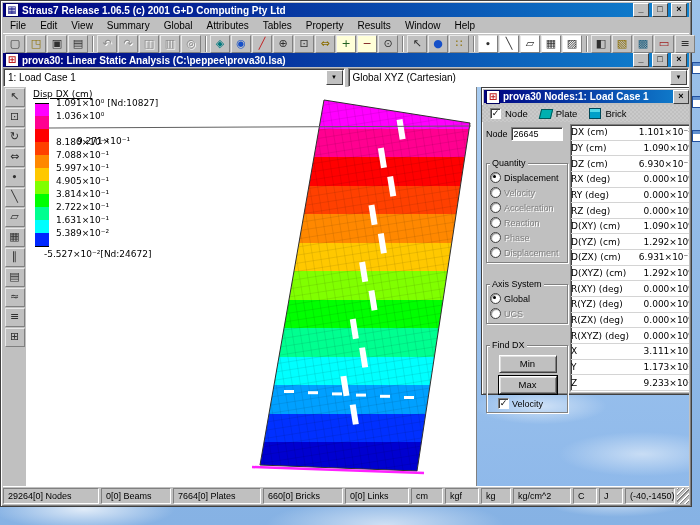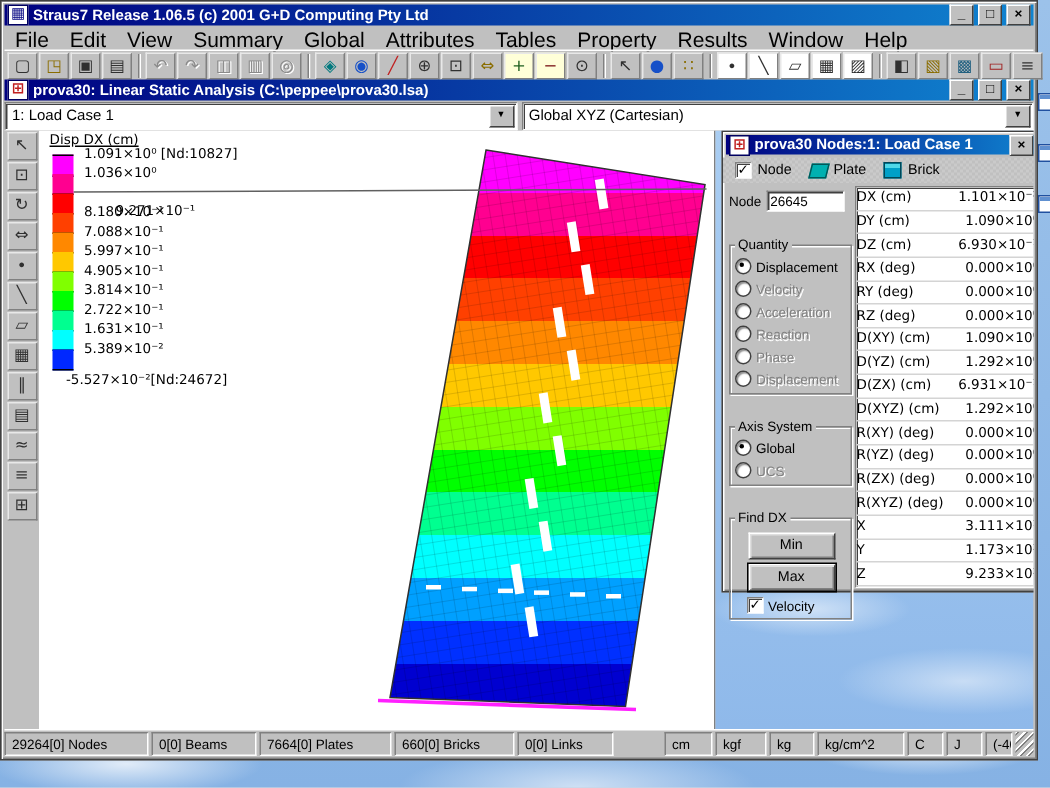--- a/index.html
+++ b/index.html
@@ -15,21 +15,21 @@
   .mainwin{position:absolute;left:0;top:0;width:690px;height:505px;background:#c0c0c0;
     border:1px solid #404040;box-shadow:inset 1px 1px 0 #fff, inset -1px -1px 0 #808080}
   .tbar{position:absolute;left:2px;right:2px;height:14px;
     background:linear-gradient(90deg,#000080,#1084d0);display:flex;align-items:center;
     color:#fff;font-weight:bold;font-size:10px;padding:0 2px;gap:3px;white-space:nowrap}
   .tbar .ttl{flex:1;overflow:hidden}
   .wbtn{width:14px;height:12px;background:#c0c0c0;border:1px solid;border-color:#fff #404040 #404040 #fff;
     color:#000;font-size:9px;line-height:10px;text-align:center;font-weight:bold;flex:0 0 auto}
   .appicon{width:12px;height:12px;background:#fff;border:1px solid #000060;color:#000080;
     font-size:10px;line-height:11px;text-align:center;flex:0 0 auto;font-family:"DejaVu Sans",sans-serif}
-  .menu{position:absolute;top:16px;left:2px;right:2px;height:16px;display:flex;align-items:flex-start;font-size:14px;color:#000}
+  .menu{position:absolute;top:16px;left:2px;right:2px;height:16px;display:flex;align-items:center;font-size:10px;color:#000}
   .menu span{padding:1px 7px}
   .toolbar{position:absolute;top:32px;left:2px;right:2px;height:20px;display:flex;align-items:center;
     border-top:1px solid #fff;padding-left:2px;font-family:"DejaVu Sans",sans-serif}
   .tb{width:18px;height:16px;flex:0 0 auto;background:#c0c0c0;border:1px solid;border-color:#e8e8e8 #808080 #808080 #e8e8e8;
     font-size:11px;line-height:15px;text-align:center;color:#303030;margin-right:1px}
   .tb.dis{color:#8a8a8a;text-shadow:1px 1px 0 #fff}
   .tsep{width:1px;height:16px;background:#808080;border-right:1px solid #fff;margin:0 3px;flex:0 0 auto}
   .doctbar{top:52px}
   .combos{position:absolute;top:67px;left:2px;right:2px;height:19px;display:flex;gap:3px}
   .combo{flex:1;position:relative;background:#fff;border:1px solid;border-color:#808080 #fff #fff #808080;
@@ -441,21 +441,21 @@
       </div>
     </div>
   </div>
 
   <div class="status" id="status-bar">
       <div class="seg" style="min-width: 86px;">29264[0] Nodes</div>
       <div class="seg" style="min-width: 60px;">0[0] Beams</div>
       <div class="seg" style="min-width: 78px;">7664[0] Plates</div>
       <div class="seg" style="min-width: 70px;">660[0] Bricks</div>
       <div class="seg" style="min-width: 54px;">0[0] Links</div>
-      <div class="seg" style="min-width: 22px; margin-left: 32px;">cm</div>
+      <div class="seg" style="min-width: 22px;">cm</div>
       <div class="seg" style="min-width: 24px;">kgf</div>
       <div class="seg" style="min-width: 20px;">kg</div>
       <div class="seg" style="min-width: 48px;">kg/cm^2</div>
       <div class="seg" style="min-width: 14px;">C</div>
       <div class="seg" style="min-width: 14px;">J</div>
       <div class="seg last">(-40,-1450)    29.20%    Model</div>
       <div class="grip"></div>
     </div>
 </div>
 

